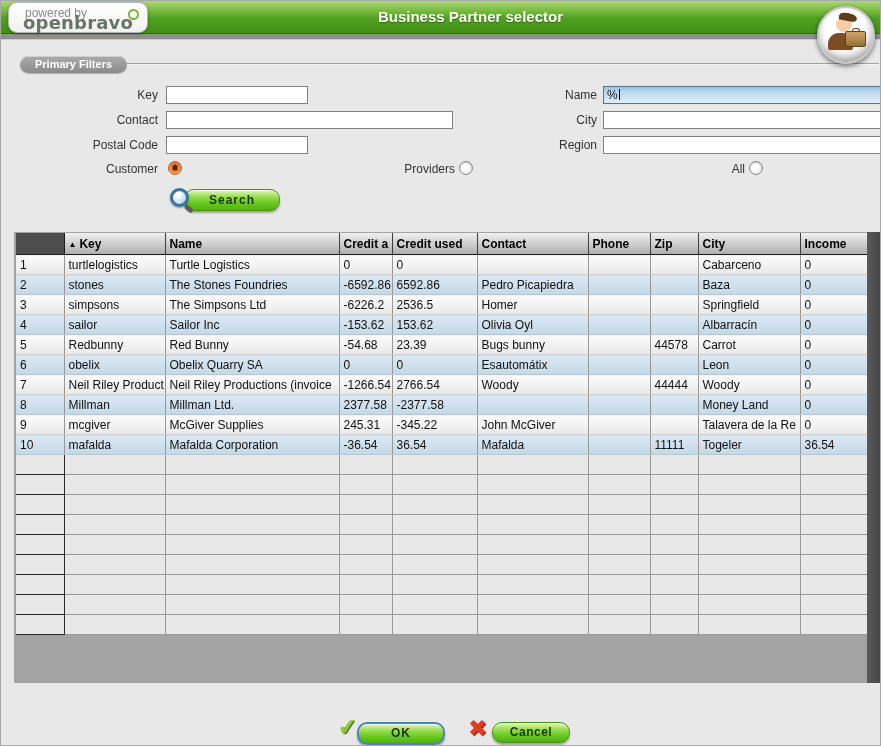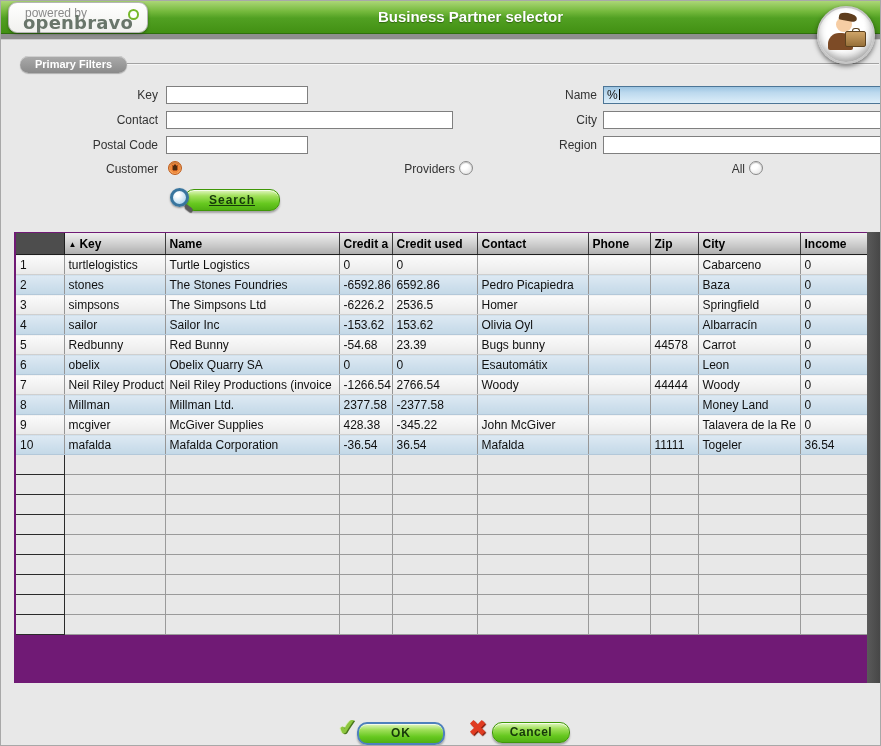--- a/index.html
+++ b/index.html
@@ -74,37 +74,37 @@
     border:1px solid #c05a17;
   }
 
   .gbtn{
     position:absolute;border:1px solid #3f9708;border-radius:10px;
     background:linear-gradient(180deg,#e4f7c4 0%,#a0e05a 30%,#66c81f 68%,#51b013 100%);
     font-weight:bold;font-size:12px;color:#16380a;text-align:center;
     box-shadow:inset 0 1px 0 rgba(255,255,255,.65),0 2px 2px rgba(0,0,0,.3);
     cursor:pointer;
   }
-  .search-btn{left:184px;top:189px;width:94px;height:20px;line-height:20px;letter-spacing:1px;text-decoration:underline;}
+  .search-btn{left:184px;top:189px;width:94px;height:20px;line-height:20px;letter-spacing:1px;}
   .mag{
     position:absolute;left:170px;top:188px;width:13px;height:13px;z-index:3;
     border:3px solid #38759e;border-radius:50%;
     background:radial-gradient(circle at 35% 30%,#ffffff 15%,#bcdcf0 70%,#8fc2e2);
     box-shadow:0 1px 2px rgba(0,0,0,.4);
   }
   .mag::after{
     content:"";position:absolute;width:9px;height:4px;background:#5a5a5a;
     bottom:-6px;right:-7px;transform:rotate(38deg);border-radius:2px;
     box-shadow:1px 1px 1px rgba(0,0,0,.5);
   }
 
   
   .table-wrap{
     position:absolute;left:14px;top:232px;width:867px;height:451px;
-    background:#701a75;padding:1px 14px 8px 2px;box-sizing:border-box;
+    background:#a3a3a3;padding:1px 14px 8px 2px;box-sizing:border-box;
   }
   .vscroll{position:absolute;right:0;top:0;width:14px;height:100%;background:linear-gradient(90deg,#5a5a5a,#454545);}
   table.grid{border-collapse:collapse;table-layout:fixed;width:851px;font-size:12px;}
   table.grid th{
     background:linear-gradient(#efefef,#cdcdcd 55%,#aeaeae);
     border-right:1px solid #3c3c3c;border-bottom:1px solid #1d1d1d;
     height:21px;padding:0 4px;text-align:left;font-weight:bold;color:#000;
     white-space:nowrap;overflow:hidden;cursor:pointer;
   }
   table.grid th.rownum-h{background:#4d4d4d;border-right:1px solid #1d1d1d;}
@@ -306,21 +306,21 @@
           <td></td>
           <td></td>
           <td></td>
           <td>Money Land</td>
           <td>0</td>
         </tr>
         <tr class="odd">
           <td class="rownum">9</td>
           <td>mcgiver</td>
           <td>McGiver Supplies</td>
-          <td>428.38</td>
+          <td>245.31</td>
           <td>-345.22</td>
           <td>John McGiver</td>
           <td></td>
           <td></td>
           <td>Talavera de la Re</td>
           <td>0</td>
         </tr>
         <tr class="even">
           <td class="rownum">10</td>
           <td>mafalda</td>

